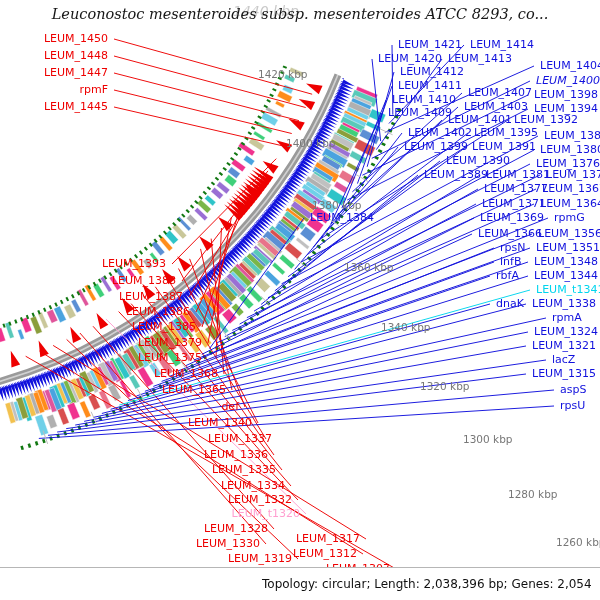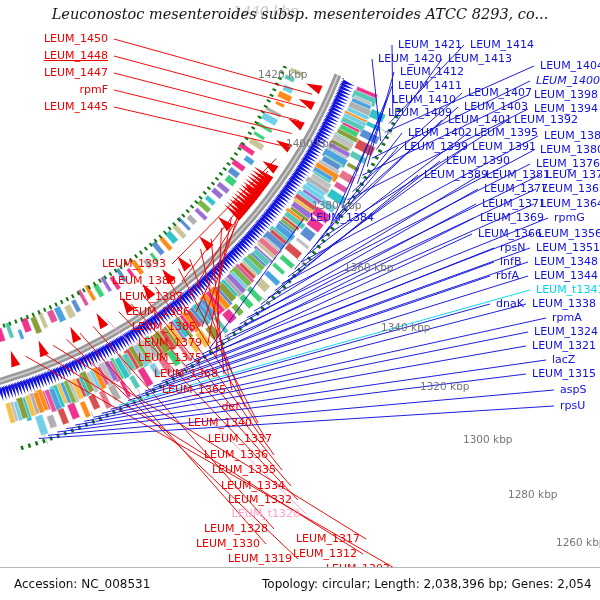--- a/index.html
+++ b/index.html
@@ -688,21 +688,21 @@
       <div class="lbl tick" style="left: 312px; top: 200px;">1380 kbp</div>
       <div class="lbl tick" style="left: 344px; top: 262px;">1360 kbp</div>
       <div class="lbl tick" style="left: 381px; top: 322px;">1340 kbp</div>
       <div class="lbl tick" style="left: 420px; top: 381px;">1320 kbp</div>
       <div class="lbl tick" style="left: 463px; top: 434px;">1300 kbp</div>
       <div class="lbl tick" style="left: 508px; top: 489px;">1280 kbp</div>
       <div class="lbl tick" style="left: 556px; top: 537px;">1260 kbp</div>
     </div>
   <div id="leftlayer">
       <div class="lbl red r" style="right: 492px; top: 33px;">LEUM_1450</div>
-      <div class="lbl red r" style="right: 492px; top: 50px; text-decoration: underline;">LEUM_1448</div>
+      <div class="lbl red r" style="right: 492px; top: 50px;">LEUM_1448</div>
       <div class="lbl red r" style="right: 492px; top: 67px;">LEUM_1447</div>
       <div class="lbl red r" style="right: 492px; top: 84px;">rpmF</div>
       <div class="lbl red r" style="right: 492px; top: 101px;">LEUM_1445</div>
       <div class="lbl red r" style="right: 434px; top: 258px;">LEUM_1393</div>
       <div class="lbl red r" style="right: 424px; top: 275px;">LEUM_1388</div>
       <div class="lbl red r" style="right: 417px; top: 291px;">LEUM_1387</div>
       <div class="lbl red r" style="right: 410px; top: 306px;">LEUM_1386</div>
       <div class="lbl red r" style="right: 404px; top: 321px;">LEUM_1385</div>
       <div class="lbl red r" style="right: 398px; top: 337px; padding-left: 8px;">LEUM_1379</div>
       <div class="lbl red r" style="right: 398px; top: 352px;">LEUM_1375</div>
@@ -772,17 +772,16 @@
       <div class="lbl blue" style="left: 552px; top: 312px;">rpmA</div>
       <div class="lbl blue" style="left: 534px; top: 326px;">LEUM_1324</div>
       <div class="lbl blue" style="left: 532px; top: 340px;">LEUM_1321</div>
       <div class="lbl blue" style="left: 552px; top: 354px;">lacZ</div>
       <div class="lbl blue" style="left: 532px; top: 368px;">LEUM_1315</div>
       <div class="lbl blue" style="left: 560px; top: 384px;">aspS</div>
       <div class="lbl blue" style="left: 560px; top: 400px;">rpsU</div>
     </div>
 
   <div id="statusbar">
-    <div class="cell" id="acc">Accession: NC_008531</div>
     <div class="cell" id="topo">Topology: circular; Length: 2,038,396 bp; Genes: 2,054</div>
   </div>
 
 </div>
 
 </body></html>

